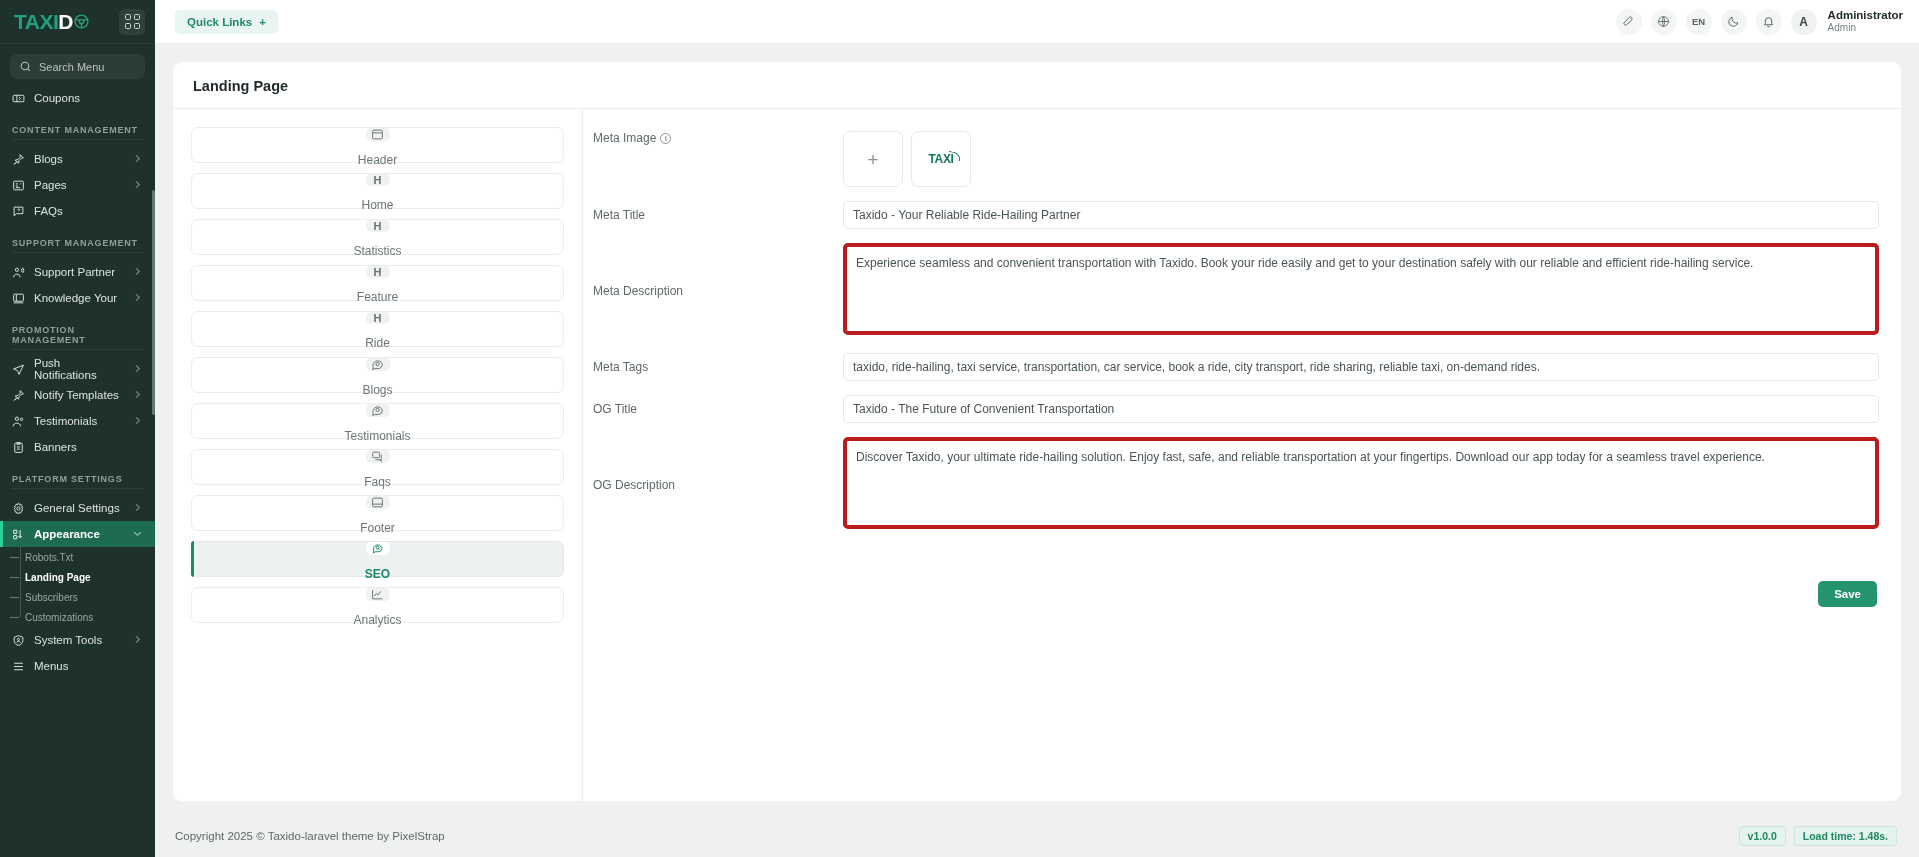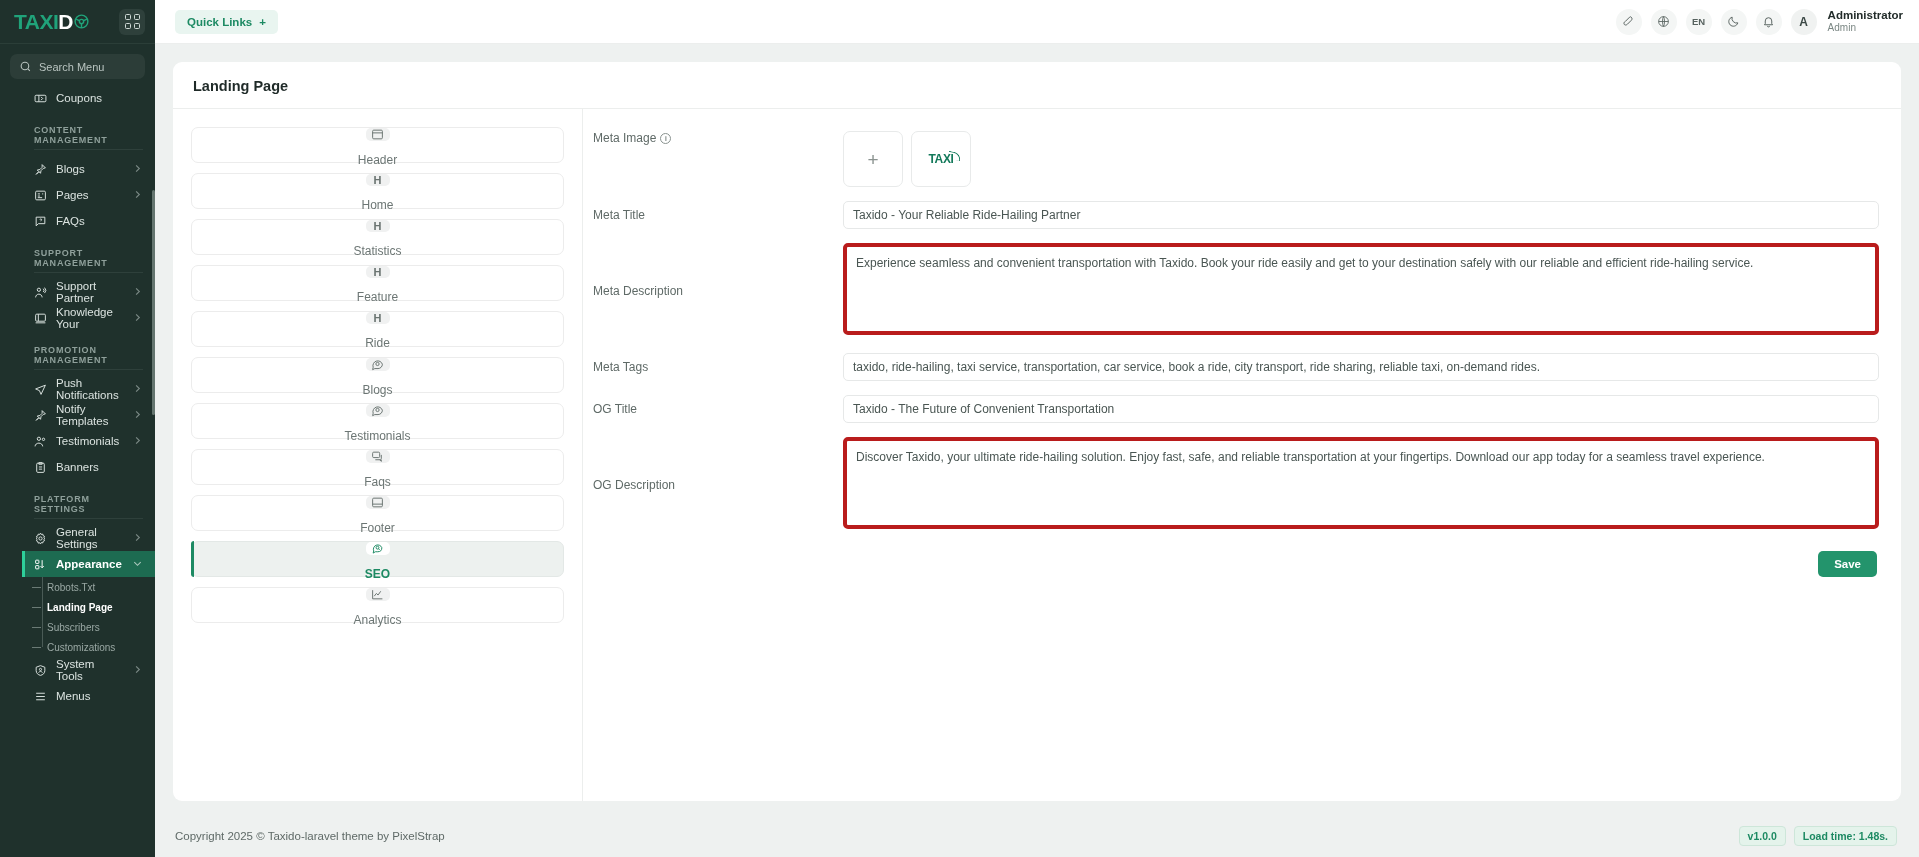--- a/index.html
+++ b/index.html
@@ -48,21 +48,21 @@
   }
 
   .search-wrap { padding: 10px 10px 6px 10px; }
   .search-box {
     background: #2c3d38; border-radius: 7px;
     height: 25px; display: flex; align-items: center; gap: 7px;
     padding: 0 9px;
     font-size: 11px; color: #b9c4c0;
     cursor: text;
   }
-  .nav-scroll { flex: 1; overflow: hidden; padding-bottom: 4px; margin-left: 22px; }
+  .nav-scroll { flex: 1; overflow: hidden; padding-bottom: 4px; }
   .nav-item {
     display: flex; align-items: center; gap: 9px;
     height: 26px; padding: 0 12px;
     font-size: 11.5px; color: #dbe3e0;
     cursor: pointer; position: relative;
   }
   .nav-item .chev { margin-left: auto; opacity: .75; }
   .nav-item.active {
     background: #1d6b51;
     color: #ffffff;
@@ -219,20 +219,21 @@
     width: 12px; height: 7px;
     border-top: 1.5px solid #13795a; border-right: 1.5px solid #13795a;
     border-radius: 0 8px 0 0; transform: rotate(12deg);
   }
   .save-row { display: flex; justify-content: flex-end; padding-right: 2px; margin-top: 18px;}
   .save-btn {
     background: #23946c; color: #fff; border: none;
     border-radius: 5px; padding: 7px 16px;
     font-size: 11.5px; font-weight: bold; cursor: pointer;
     font-family: "Liberation Sans", sans-serif;
+    margin-top: 30px;
   }
   .info-i {
     width: 11px; height: 11px; border-radius: 50%;
     border: 1px solid #8a9390; color: #8a9390;
     font-size: 8px; display: inline-flex; align-items: center; justify-content: center;
     font-weight: bold;
   }
 
   .footer {
     height: 42px; flex: 0 0 42px;

